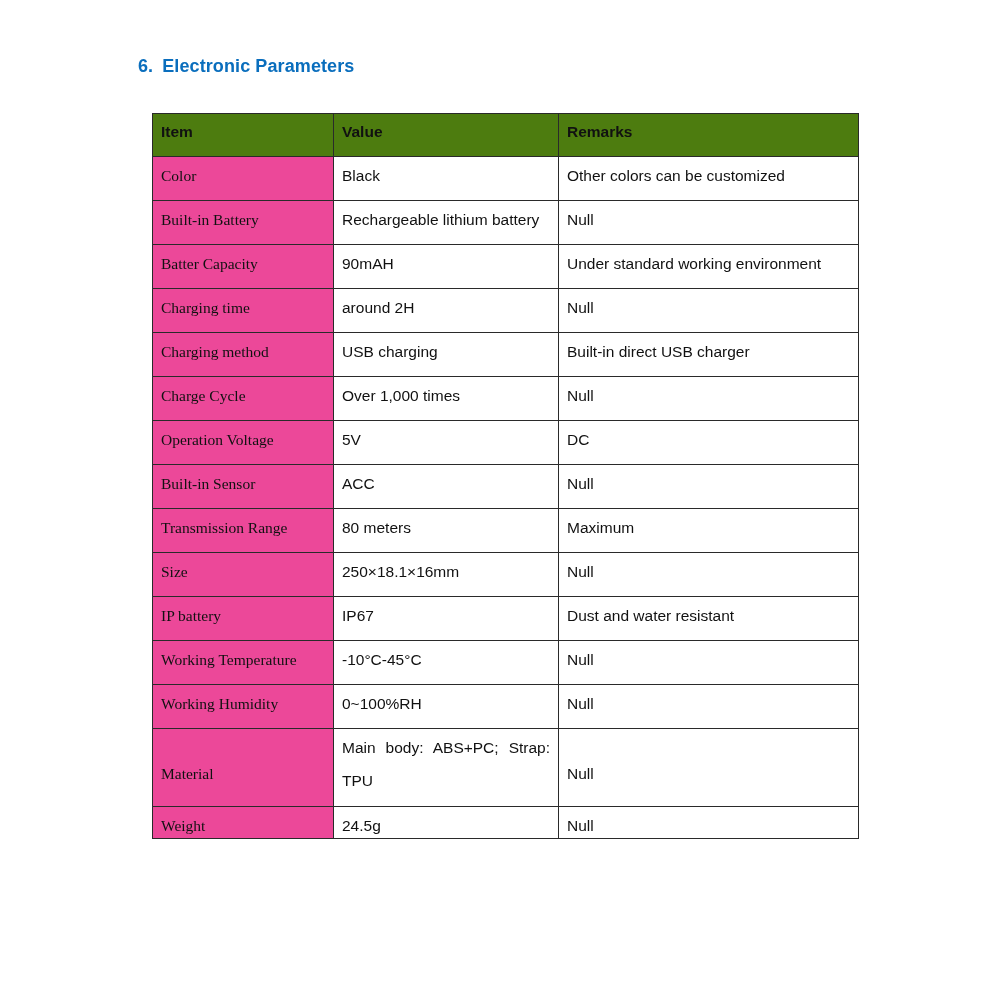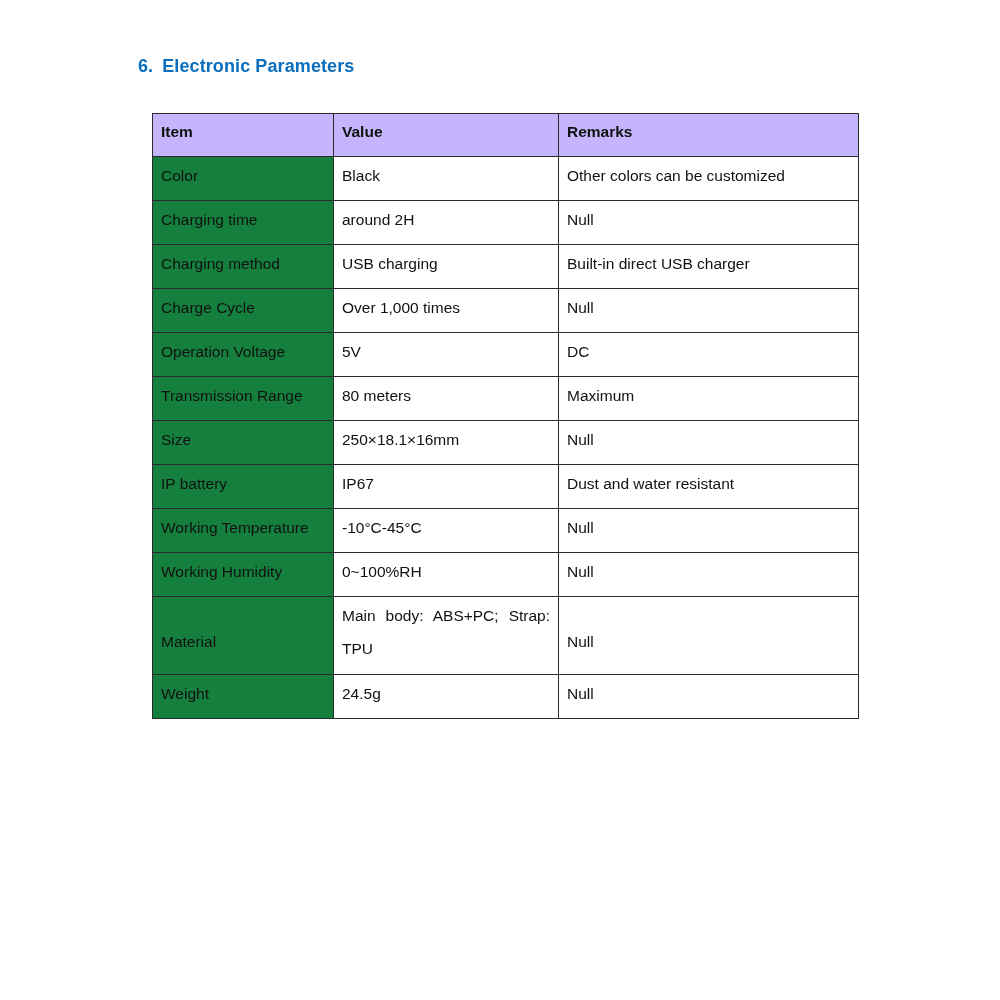--- a/index.html
+++ b/index.html
@@ -44,33 +44,34 @@
     table.params th,
     table.params td {
       border: 1px solid #2a2a2a;
       padding: 0 8px;
       text-align: left;
       vertical-align: top;
       white-space: nowrap;
       overflow: hidden;
     }
     table.params th {
-      background: #c4b5fd;
+      background: #4d7c0f;
       font-weight: bold;
       height: 43px;
       padding-top: 9px;
       box-sizing: border-box;
     }
     table.params td {
       height: 44px;
       padding-top: 10px;
       box-sizing: border-box;
     }
     table.params td.item {
-      background: #15803d;
+      background: #ec4899;
+      font-family: Liberation Serif, serif;
     }
     table.params tr.tall td {
       height: 78px;
     }
     table.params tr.tall td.item,
     table.params tr.tall td.remark {
       vertical-align: middle;
       padding-top: 12px;
       margin-top: 48px;
     }
@@ -80,21 +81,21 @@
       padding-top: 2px;
       text-align: justify;
       text-align-last: left;
     }
     table.params tr.tall td.value .justify-line {
       display: block;
       text-align: justify;
       text-align-last: justify;
     }
     table.params tr.last td {
-      height: 44px;
+      height: 32px;
     }
   </style>
 </head>
 <body>
 
 <h2 class="section-heading">
   <span class="num">6.</span><span>Electronic Parameters</span>
 </h2>
 
 <table class="params">
@@ -110,38 +111,53 @@
       <th>Remarks</th>
     </tr>
   </thead>
   <tbody>
     <tr>
       <td class="item">Color</td>
       <td class="value">Black</td>
       <td class="remark">Other colors can be customized</td>
     </tr>
     <tr>
+      <td class="item">Built-in Battery</td>
+      <td class="value">Rechargeable lithium battery</td>
+      <td class="remark">Null</td>
+    </tr>
+    <tr>
+      <td class="item">Batter Capacity</td>
+      <td class="value">90mAH</td>
+      <td class="remark">Under standard working environment</td>
+    </tr>
+    <tr>
       <td class="item">Charging time</td>
       <td class="value">around 2H</td>
       <td class="remark">Null</td>
     </tr>
     <tr>
       <td class="item">Charging method</td>
       <td class="value">USB charging</td>
       <td class="remark">Built-in direct USB charger</td>
     </tr>
     <tr>
       <td class="item">Charge Cycle</td>
       <td class="value">Over 1,000 times</td>
       <td class="remark">Null</td>
     </tr>
     <tr>
       <td class="item">Operation Voltage</td>
       <td class="value">5V</td>
       <td class="remark">DC</td>
+    </tr>
+    <tr>
+      <td class="item">Built-in Sensor</td>
+      <td class="value">ACC</td>
+      <td class="remark">Null</td>
     </tr>
     <tr>
       <td class="item">Transmission Range</td>
       <td class="value">80 meters</td>
       <td class="remark">Maximum</td>
     </tr>
     <tr>
       <td class="item">Size</td>
       <td class="value">250×18.1×16mm</td>
       <td class="remark">Null</td>

